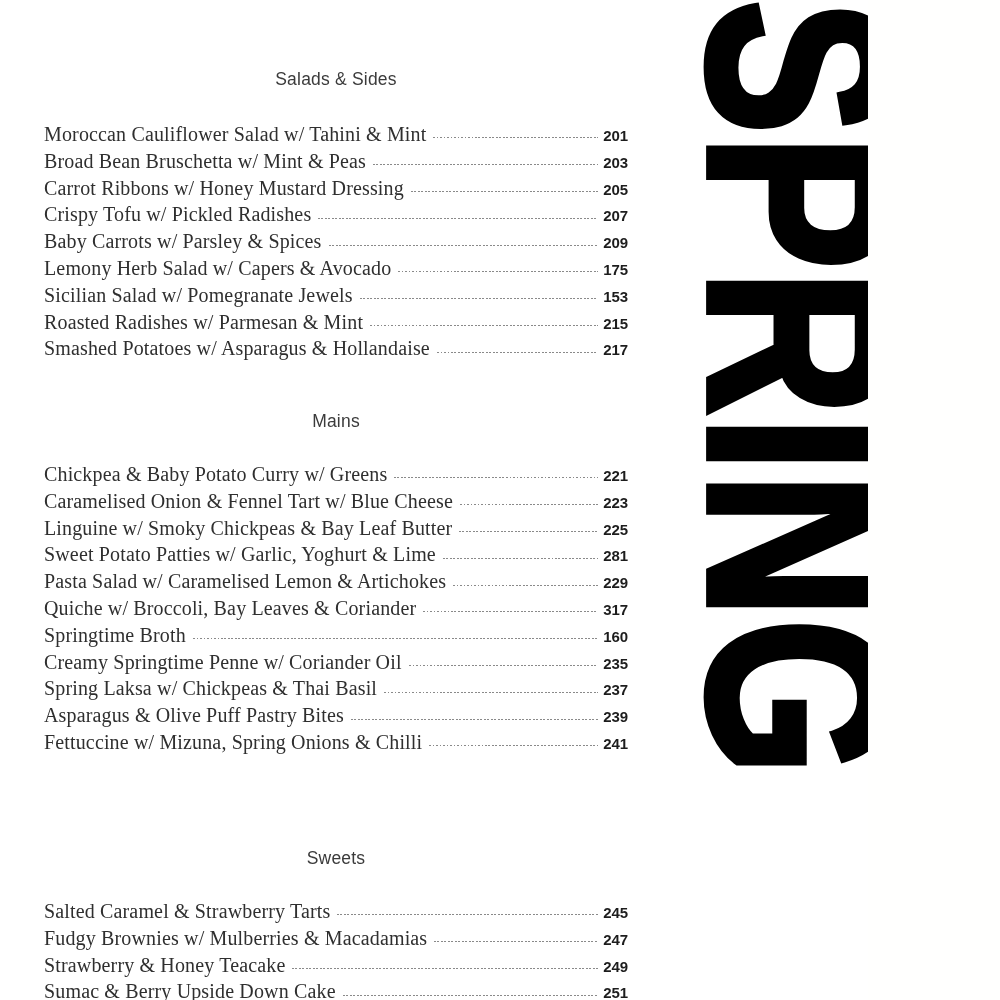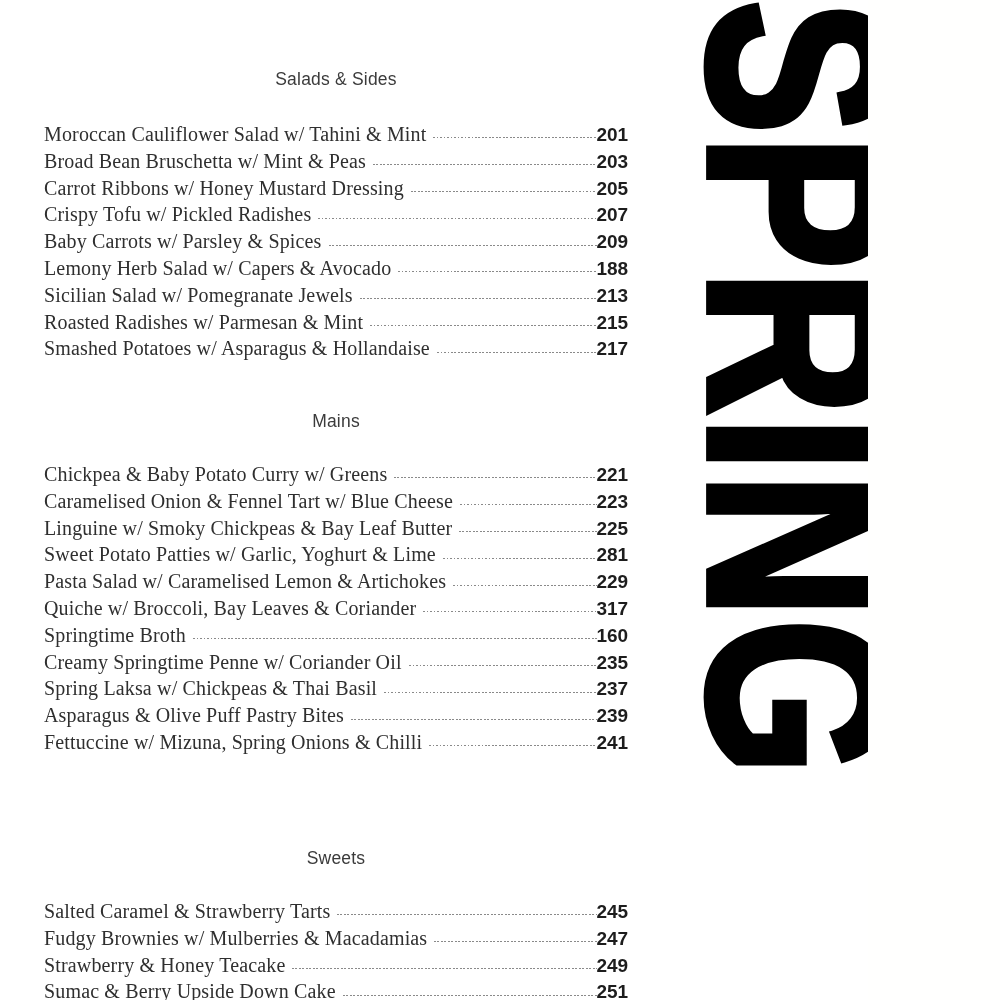--- a/index.html
+++ b/index.html
@@ -96,21 +96,21 @@
       to right,
       #8a8a8a 0px,
       #8a8a8a 1.6px,
       rgba(255,255,255,0) 1.6px,
       rgba(255,255,255,0) 3.5px
     );
   }
 
   .entry-page {
     flex: 0 0 auto;
-    font-size: 19px;
+    font-size: 15px;
     font-weight: 700;
     color: #1d1d1d;
     text-align: right;
     min-width: 30px;
     letter-spacing: -0.1px;
     font-family: "Liberation Sans", sans-serif;
   }
 
   
   .section.s0 { top: 68px; }
@@ -185,26 +185,26 @@
           <span class="entry-page">207</span>
         </li>
         <li class="entry">
           <span class="entry-title">Baby Carrots w/ Parsley &amp; Spices</span>
           <span class="entry-leader"></span>
           <span class="entry-page">209</span>
         </li>
         <li class="entry">
           <span class="entry-title">Lemony Herb Salad w/ Capers &amp; Avocado</span>
           <span class="entry-leader"></span>
-          <span class="entry-page">188</span>
+          <span class="entry-page">175</span>
         </li>
         <li class="entry">
           <span class="entry-title">Sicilian Salad w/ Pomegranate Jewels</span>
           <span class="entry-leader"></span>
-          <span class="entry-page">213</span>
+          <span class="entry-page">153</span>
         </li>
         <li class="entry">
           <span class="entry-title">Roasted Radishes w/ Parmesan &amp; Mint</span>
           <span class="entry-leader"></span>
           <span class="entry-page">215</span>
         </li>
         <li class="entry">
           <span class="entry-title">Smashed Potatoes w/ Asparagus &amp; Hollandaise</span>
           <span class="entry-leader"></span>
           <span class="entry-page">217</span>

